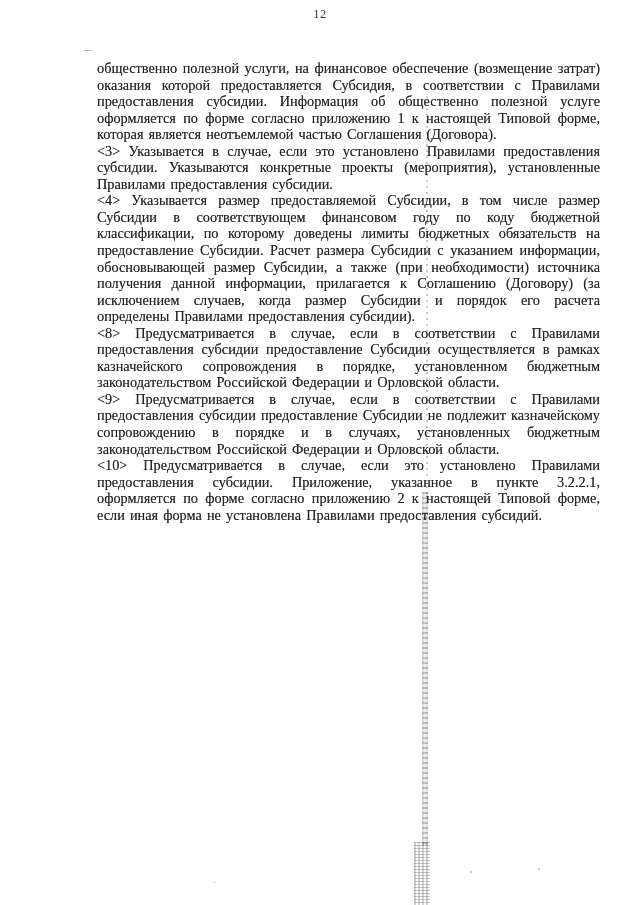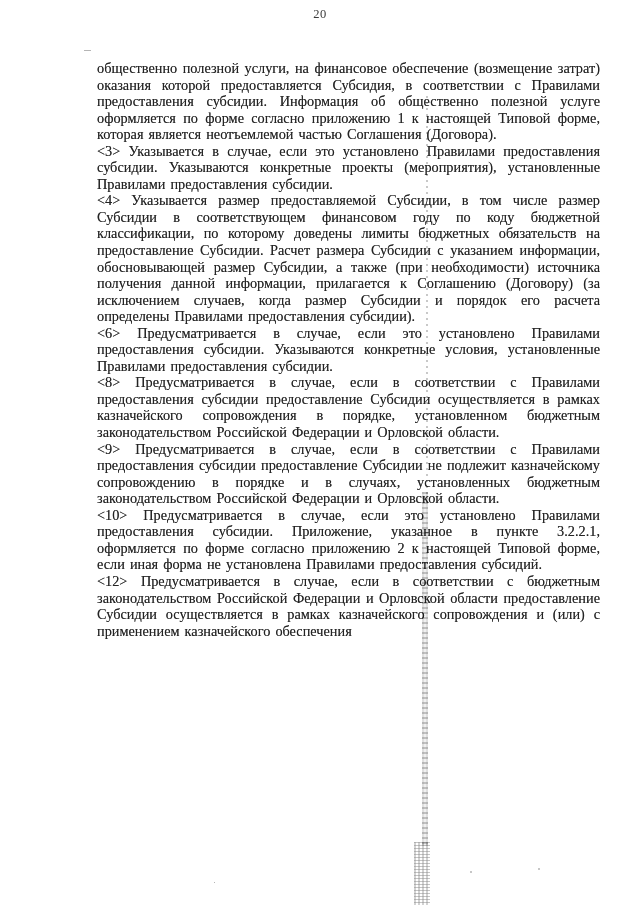--- a/index.html
+++ b/index.html
@@ -93,31 +93,29 @@
   .mark-dash-left   { left: 84px;  top: 50px;  width: 7px; height: 1px; }
   .mark-dot-1       { left: 470px; top: 871px; width: 2px; height: 2px; border-radius: 50%; }
   .mark-dot-2       { left: 538px; top: 868px; width: 2px; height: 2px; border-radius: 50%; }
   .mark-dot-3       { left: 214px; top: 882px; width: 1px; height: 1px; }
 </style>
 </head>
 <body>
 
 <div class="page">
 
-  <div class="page-number">20</div>
+  <div class="page-number">12</div>
 
   <div class="text-block">
     <p class="para">общественно полезной услуги, на финансовое обеспечение (возмещение затрат) оказания которой предоставляется Субсидия, в соответствии с Правилами предоставления субсидии. Информация об общественно полезной услуге оформляется по форме согласно приложению 1 к настоящей Типовой форме, которая является неотъемлемой частью Соглашения (Договора).</p>
     <p class="para">&lt;3&gt; Указывается в случае, если это установлено Правилами предоставления субсидии. Указываются конкретные проекты (мероприятия), установленные Правилами предоставления субсидии.</p>
     <p class="para">&lt;4&gt; Указывается размер предоставляемой Субсидии, в том числе размер Субсидии в соответствующем финансовом году по коду бюджетной классификации, по которому доведены лимиты бюджетных обязательств на предоставление Субсидии. Расчет размера Субсидии с указанием информации, обосновывающей размер Субсидии, а также (при необходимости) источника получения данной информации, прилагается к Соглашению (Договору) (за исключением случаев, когда размер Субсидии и порядок его расчета определены Правилами предоставления субсидии).</p>
-    <p class="para">&lt;6&gt; Предусматривается в случае, если это установлено Правилами предоставления субсидии. Указываются конкретные условия, установленные Правилами предоставления субсидии.</p>
     <p class="para">&lt;8&gt; Предусматривается в случае, если в соответствии с Правилами предоставления субсидии предоставление Субсидии осуществляется в рамках казначейского сопровождения в порядке, установленном бюджетным законодательством Российской Федерации и Орловской области.</p>
     <p class="para">&lt;9&gt; Предусматривается в случае, если в соответствии с Правилами предоставления субсидии предоставление Субсидии не подлежит казначейскому сопровождению в порядке и в случаях, установленных бюджетным законодательством Российской Федерации и Орловской области.</p>
     <p class="para">&lt;10&gt; Предусматривается в случае, если это установлено Правилами предоставления субсидии. Приложение, указанное в пункте 3.2.2.1, оформляется по форме согласно приложению 2 к настоящей Типовой форме, если иная форма не установлена Правилами предоставления субсидий.</p>
-    <p class="para">&lt;12&gt; Предусматривается в случае, если в соответствии с бюджетным законодательством Российской Федерации и Орловской области предоставление Субсидии осуществляется в рамках казначейского сопровождения и (или) с применением казначейского обеспечения</p>
   </div>
 
   <div class="streak streak-top"></div>
   <div class="streak streak-mid"></div>
   <div class="streak streak-bottom"></div>
   <div class="mark mark-dash-left"></div>
   <div class="mark mark-dot-1"></div>
   <div class="mark mark-dot-2"></div>
   <div class="mark mark-dot-3"></div>
 

